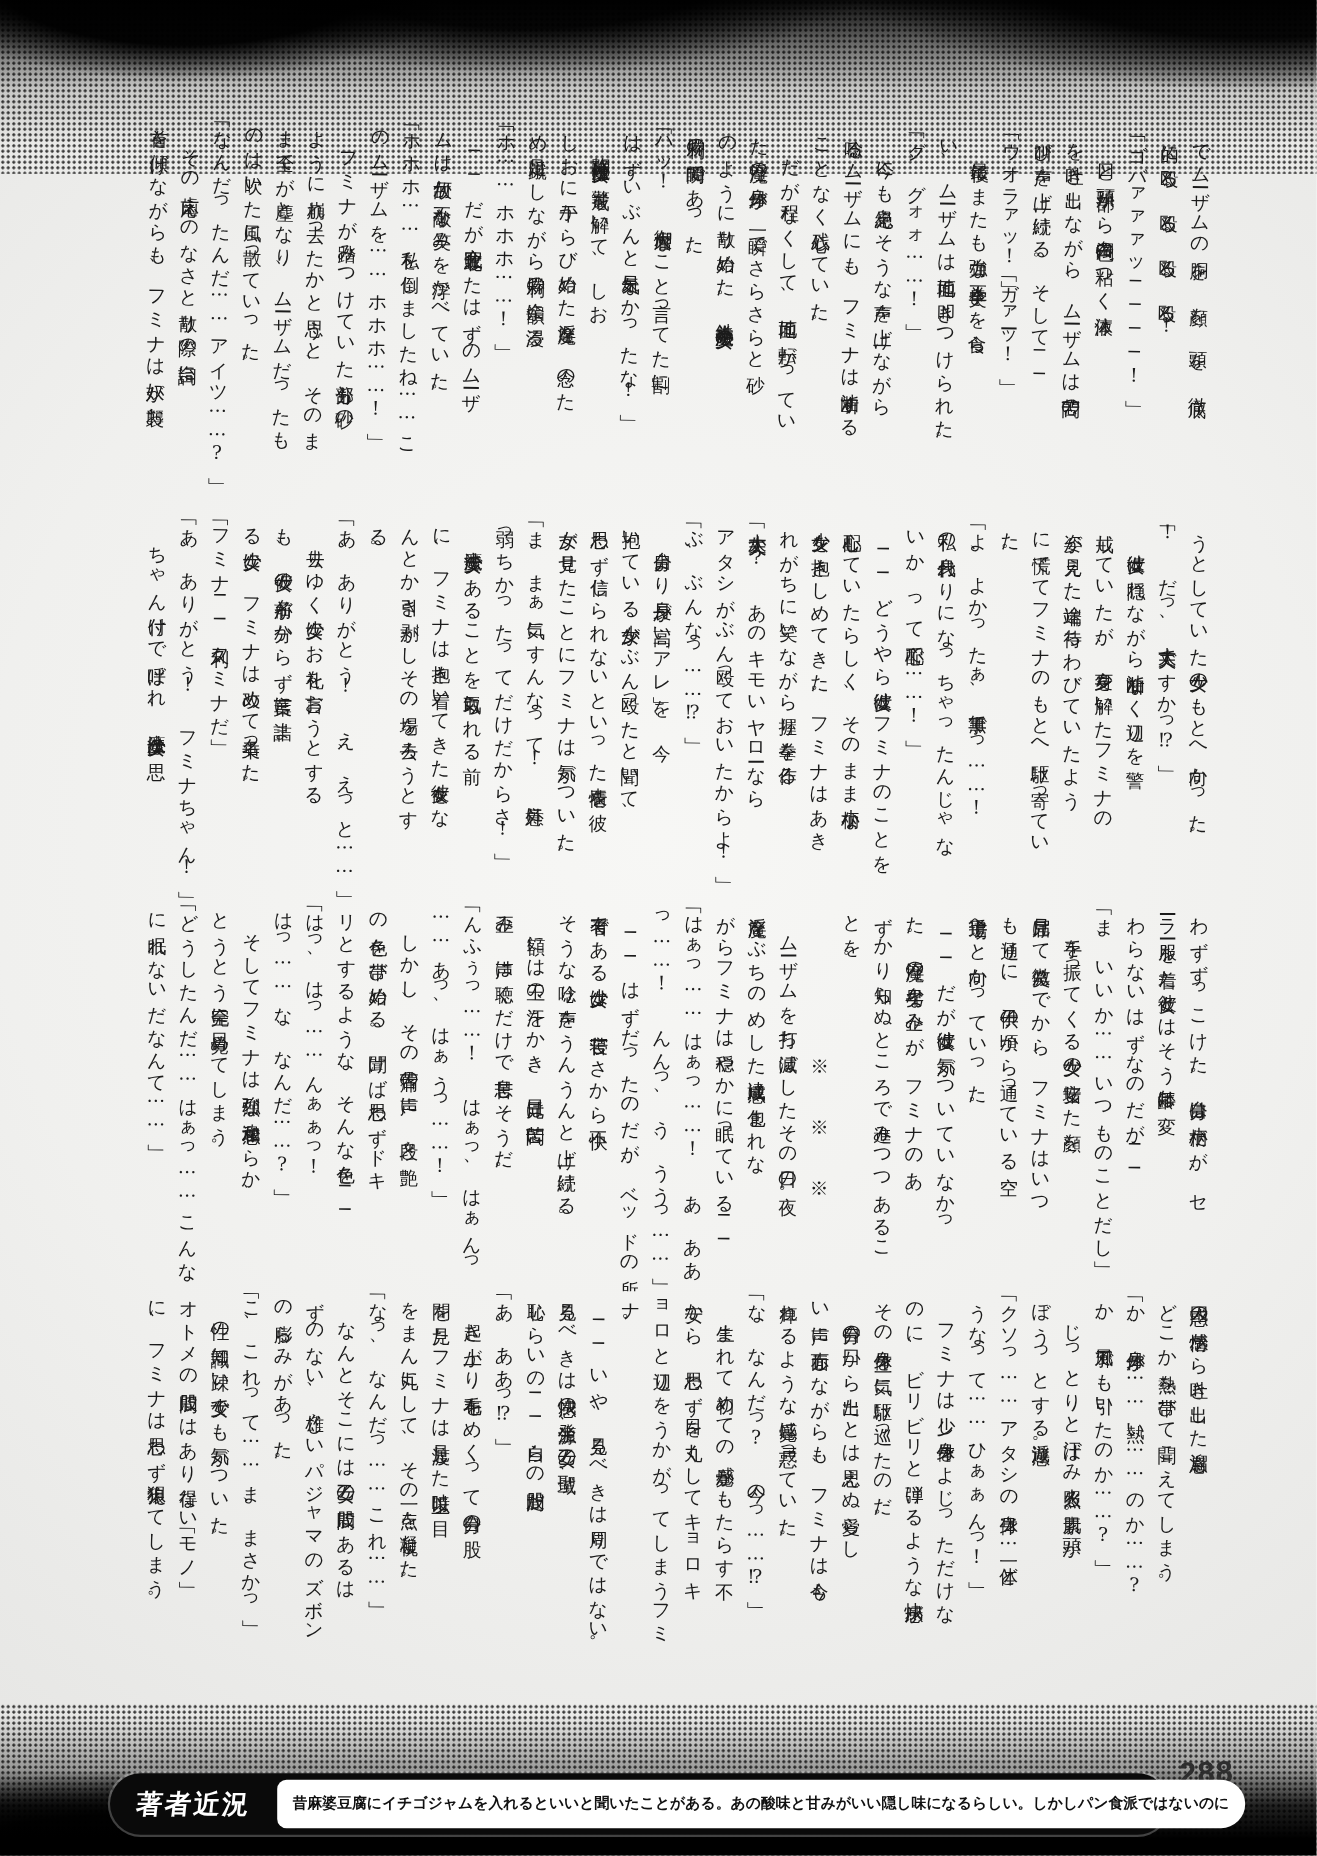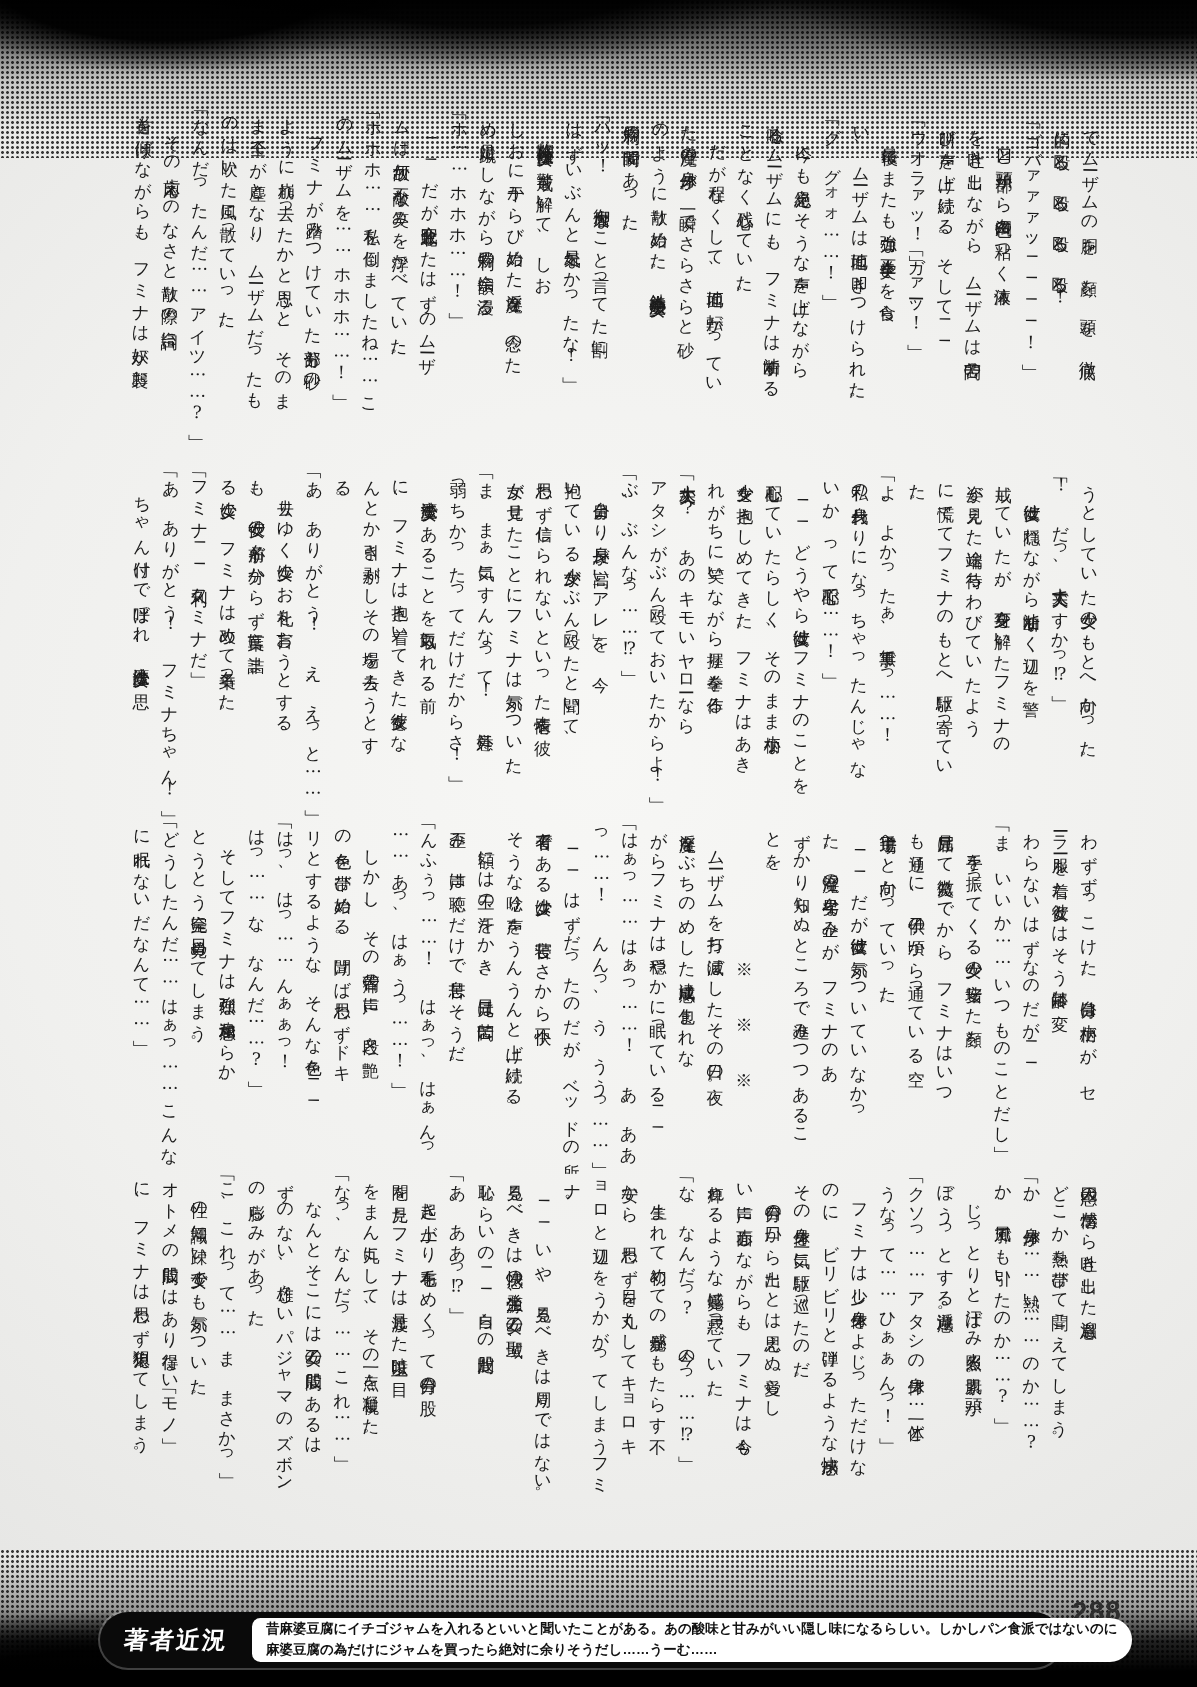--- a/index.html
+++ b/index.html
@@ -218,15 +218,14 @@
   </div>
 
 <div class="halftone-bottom"></div>
 
 <div class="page-number">288</div>
 
 <div class="footer-bar">
   <div class="footer-label">著者近況</div>
   <div class="footer-textbox">
     <div class="footer-line">昔麻婆豆腐にイチゴジャムを入れるといいと聞いたことがある。あの酸味と甘みがいい隠し味になるらしい。しかしパン食派ではないのに</div>
-    <div class="footer-line">麻婆豆腐の為だけにジャムを買ったら絶対に余りそうだし……うーむ……</div>
   </div>
 </div>
 
 </body></html>

